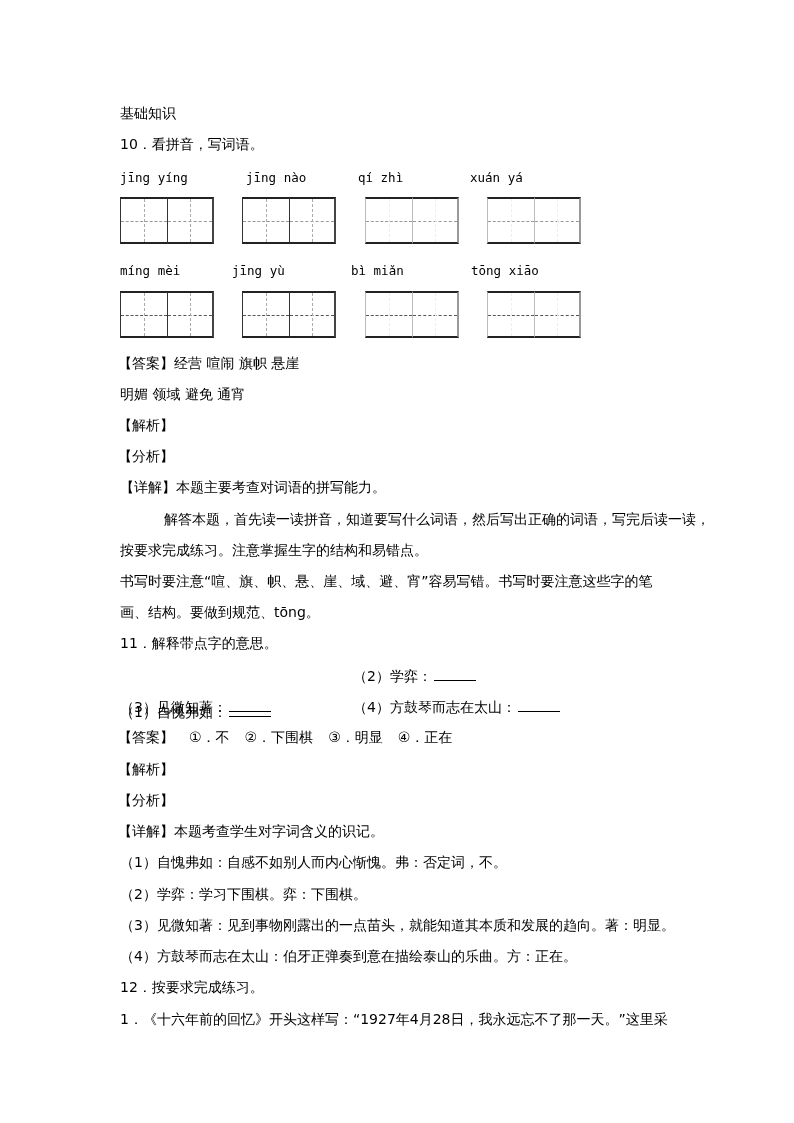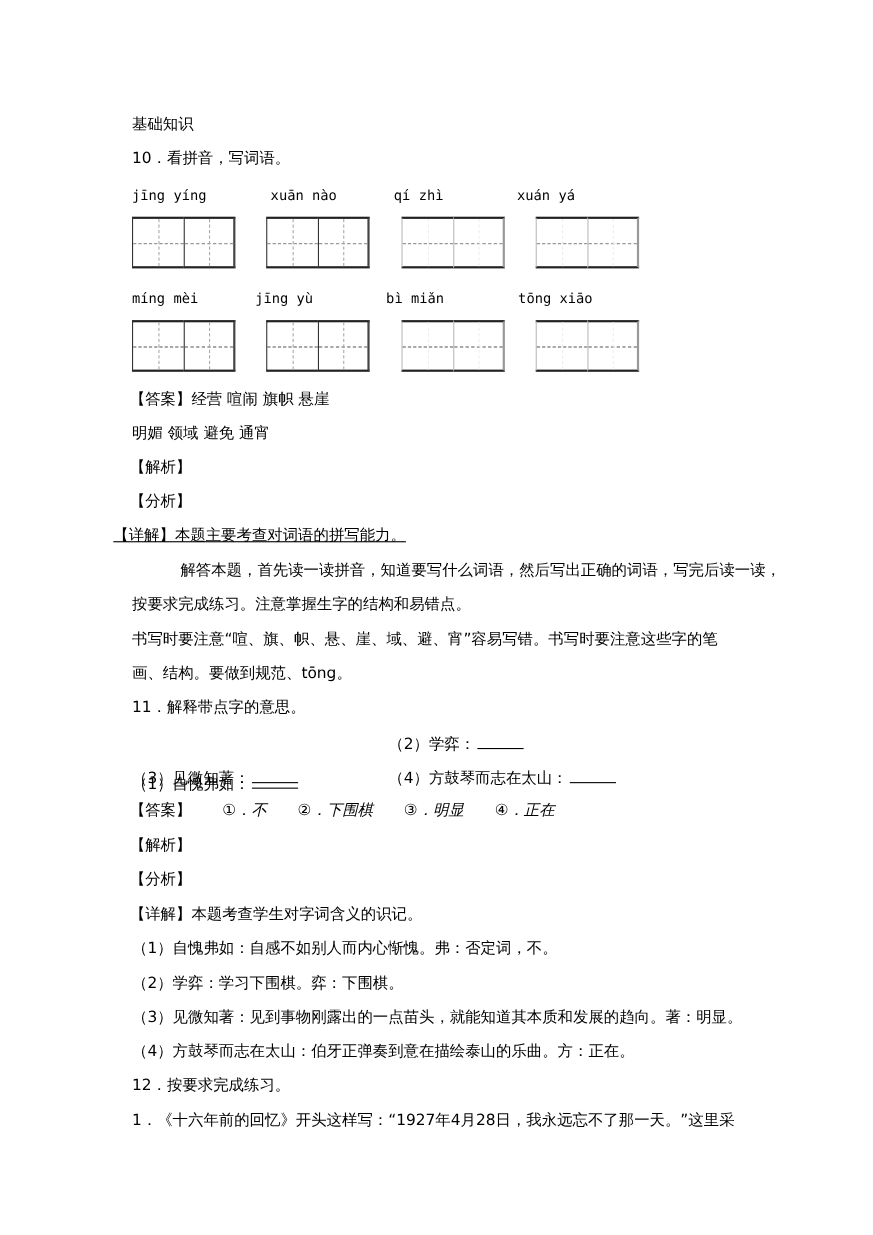--- a/index.html
+++ b/index.html
@@ -37,34 +37,34 @@
       border-left: 1px dashed #aaa;
     }
     .grid.light .cell { border-left-color: #bbb; }
     .grid.light .cell:last-child { border-right-color: #999; }
     .grid.light .cell .v { border-left-color: #eee; }
     .grid.dark-h .cell .h { border-top-color: #555; }
     .blank {
       display: inline-block; width: 42px; border-bottom: 1px solid #000;
       height: 14px; vertical-align: baseline; margin-left: 2px;
     }
-    .answer-item { display: inline-block; margin-left: 28px; font-style: italic; }
+    .answer-item { display: inline-block; margin-left: 15px; }
     .answer-item:first-of-type { margin-left: 36px; }
   </style>
 </head>
 <body>
 
 <div>
 
   <div class="line" style="top:104px;">基础知识</div>
 
   <div class="line" style="top:135px;">10．看拼音，写词语。</div>
 
   <div class="pinyin" style="left:120px; top:170px;">jīng yíng</div>
-  <div class="pinyin" style="left:246px; top:170px;">xuān nào</div>
+  <div class="pinyin" style="left:246px; top:170px;">jīng nào</div>
   <div class="pinyin" style="left:358px; top:170px;">qí zhì</div>
   <div class="pinyin" style="left:470px; top:170px;">xuán yá</div>
 
   <div class="grid" style="left:120px; top:197px;">
     <div class="cell first">
         <div class="h"></div>
         <div class="v"></div>
       </div>
     <div class="cell">
         <div class="h"></div>
@@ -145,21 +145,21 @@
     <div class="cell">
         <div class="h"></div>
         <div class="v"></div>
       </div>
   </div>
 
   <div class="line" style="top:354px; left:118px;">【答案】经营  喧闹  旗帜  悬崖</div>
   <div class="line" style="top:385px;">明媚  领域  避免  通宵</div>
   <div class="line" style="top:416px; left:118px;">【解析】</div>
   <div class="line" style="top:447px; left:118px;">【分析】</div>
-  <div class="line" style="top:478px; left:103px;text-decoration:underline;">【详解】本题主要考查对词语的拼写能力。</div>
+  <div class="line" style="top:478px; left:120px;">【详解】本题主要考查对词语的拼写能力。</div>
   <div class="line" style="top:510px;margin-left:44px;">解答本题，首先读一读拼音，知道要写什么词语，然后写出正确的词语，写完后读一读，</div>
   <div class="line" style="top:541px;">按要求完成练习。注意掌握生字的结构和易错点。</div>
   <div class="line" style="top:572px;">书写时要注意“喧、旗、帜、悬、崖、域、避、宵”容易写错。书写时要注意这些字的笔</div>
   <div class="line" style="top:603px;">画、结构。要做到规范、tōng。</div>
 
   <div class="line" style="top:634px;">11．解释带点字的意思。</div>
 
   <div class="line" style="top:666px; left:120px;margin-top:36px;">
     <span>（1）自愧弗如：</span><span class="blank"></span>
   </div>

